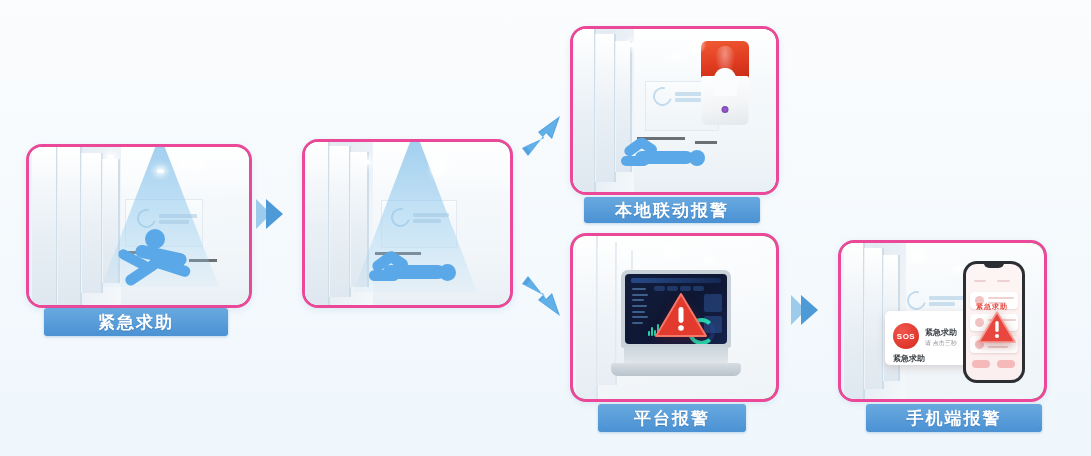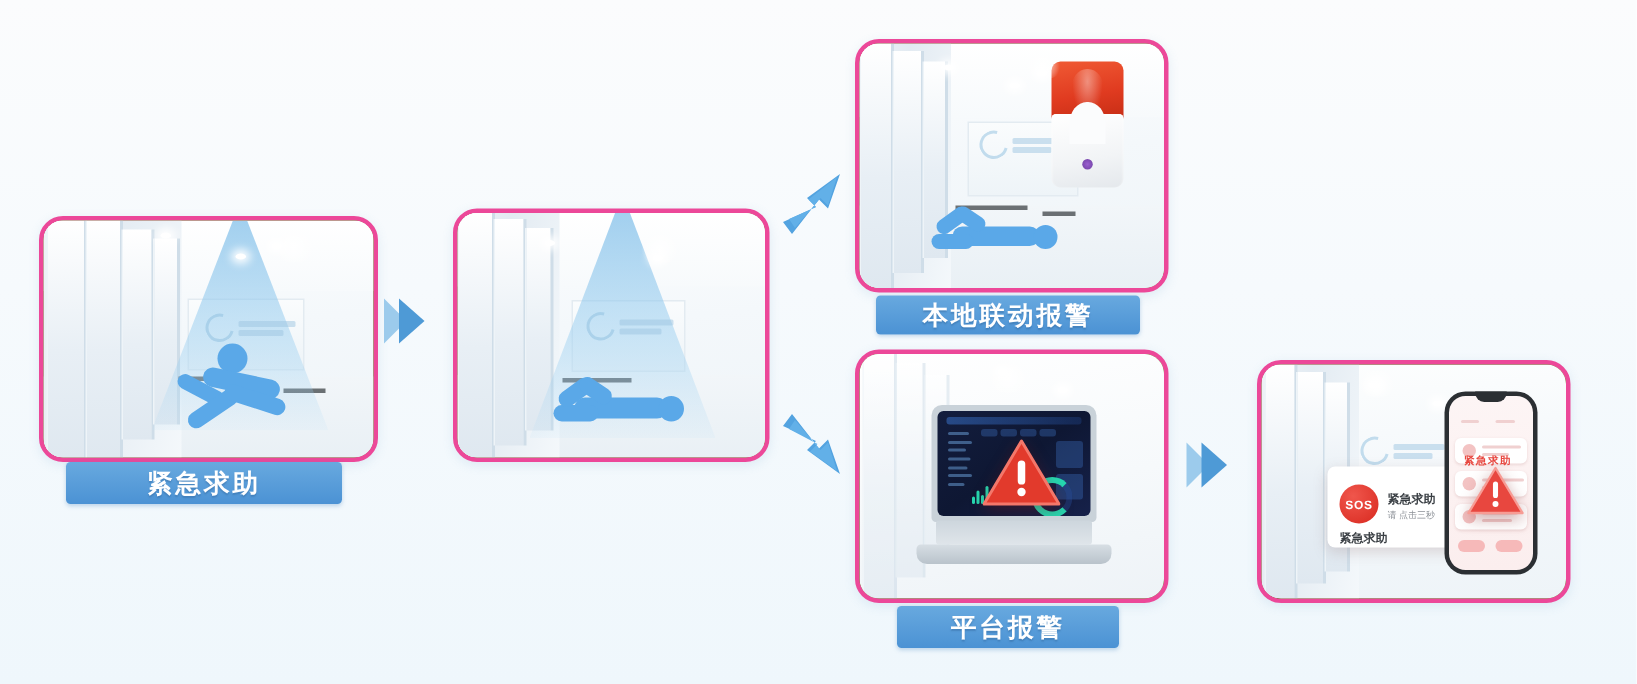--- a/index.html
+++ b/index.html
@@ -392,14 +392,17 @@
               <path d="M19 2 L37 32 L1 32 Z" fill="#e8473f" stroke="#f79c94" stroke-width="1.6" stroke-linejoin="round"></path>
               <rect x="17.3" y="11" width="3.4" height="11" rx="1.7" fill="#fff"></rect>
               <circle cx="19" cy="26" r="2" fill="#fff"></circle>
             </svg>
           </div>
         </div>
       </div>
       <div class="glow" style="left:62px;top:4px;width:30px;height:18px;"></div>
     </div>
   </div>
+  <div class="label" style="left:866px;top:404px;width:176px;height:28px;">
+    <span>手机端报警</span>
+  </div>
 
 </div>
 
 </body></html>

